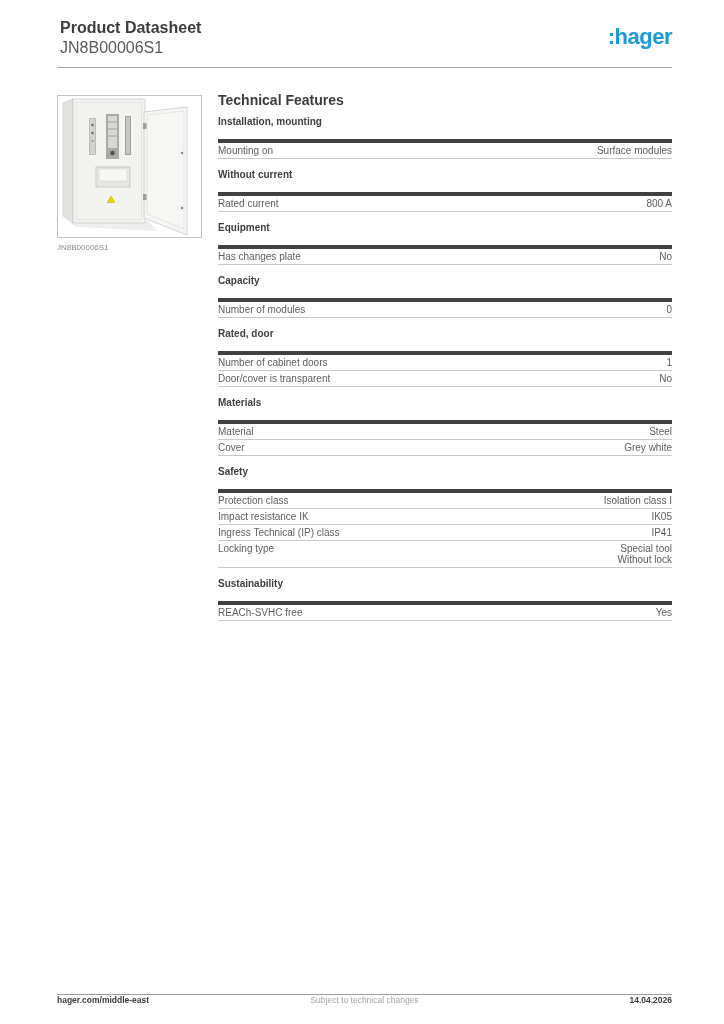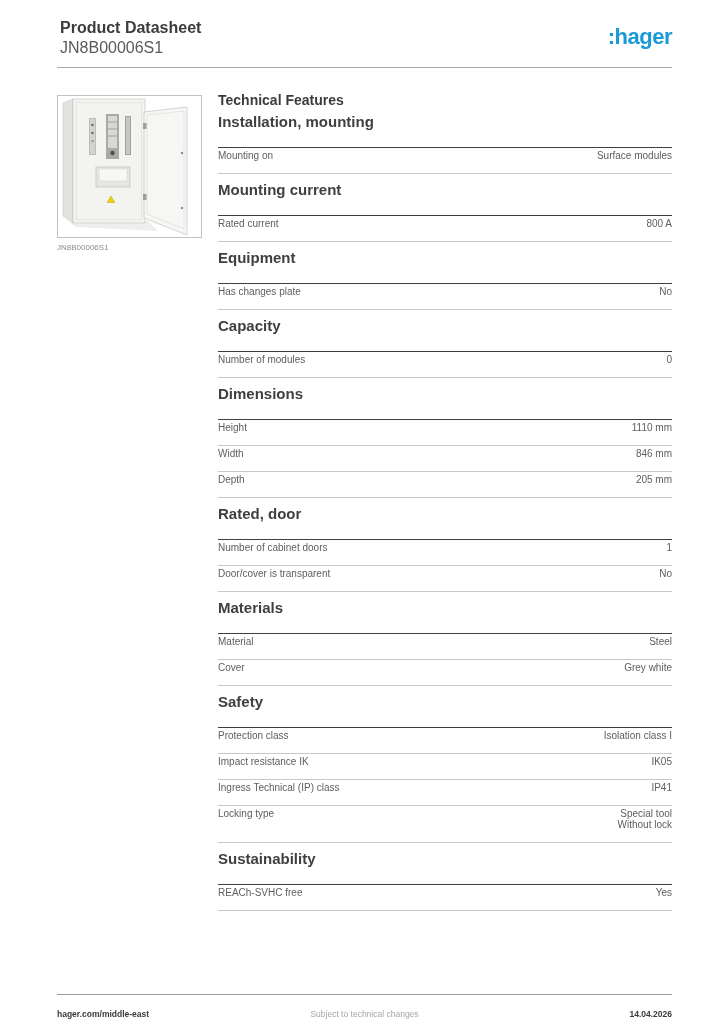--- a/index.html
+++ b/index.html
@@ -21,35 +21,35 @@
 
   
   .content { position:absolute; left:57px; right:52px; top:95px; display:flex; }
   .left-col { width:145px; flex:0 0 145px; }
   .image-box { width:143px; height:141px; border:1px solid #c2c2c0; background:#fff; }
   .image-caption { margin-top:5px; font-size:8px; color:#8c8c8c; }
 
   .right-col { flex:1; margin-left:16px; }
   .table-title { font-size:14px; font-weight:bold; color:#3c3c3c; line-height:11px; margin-bottom:3px; }
   .section { margin-top:10px; }
-  .section-header { font-size:15px; font-weight:bold; color:#3f3f3f;
-                    line-height:12px; padding-bottom:19px; border-bottom:1px solid #404040; }
+  .section-header { font-size:10px; font-weight:bold; color:#3f3f3f;
+                    line-height:12px; padding-bottom:11px; border-bottom:4px solid #404040; }
   .trow { display:flex; justify-content:space-between; align-items:flex-start;
           font-size:10px; color:#5e5e5e; line-height:11px;
-          padding:2px 0 12px 0; border-bottom:1px solid #c8c8c8; }
+          padding:2px 0 2px 0; border-bottom:1px solid #c8c8c8; }
   .tlabel { text-align:left; }
   .tvalue { text-align:right; white-space:pre-line; }
 
   
   .footer { position:absolute; left:57px; right:52px; top:994px;
-            border-top:1px solid #9c9c9c; padding-top:6px;
+            border-top:1px solid #9c9c9c; 
             display:flex; align-items:baseline; font-size:8.5px;justify-content:flex-end; }
   .footer .f-left  { flex:1; text-align:left;  font-weight:bold; color:#3a3a3a; text-decoration:none; }
   .footer .f-center{ flex:1; text-align:center; color:#a6a6a6; }
-  .footer .f-right { flex:1; text-align:right; font-weight:bold; color:#3a3a3a;margin-top:8px; }
+  .footer .f-right { flex:1; text-align:right; font-weight:bold; color:#3a3a3a; }
 </style>
 </head>
 <body>
 
 <div class="page">
 
   <div class="header-block">
     <div class="doc-title">Product Datasheet</div>
     <div class="doc-subtitle">JN8B00006S1</div>
   </div>
@@ -107,53 +107,38 @@
       <div class="table-title">Technical Features</div>
       <div id="sections-root">
           <div class="section">
             <div class="section-header">Installation, mounting</div>
             <div class="trow">
               <span class="tlabel">Mounting on</span>
               <span class="tvalue">Surface modules</span>
             </div>
           </div>
           <div class="section">
-            <div class="section-header">Mounting current</div>
+            <div class="section-header">Without current</div>
             <div class="trow">
               <span class="tlabel">Rated current</span>
               <span class="tvalue">800 A</span>
             </div>
           </div>
           <div class="section">
             <div class="section-header">Equipment</div>
             <div class="trow">
               <span class="tlabel">Has changes plate</span>
               <span class="tvalue">No</span>
             </div>
           </div>
           <div class="section">
             <div class="section-header">Capacity</div>
             <div class="trow">
               <span class="tlabel">Number of modules</span>
               <span class="tvalue">0</span>
-            </div>
-          </div>
-          <div class="section">
-            <div class="section-header">Dimensions</div>
-            <div class="trow">
-              <span class="tlabel">Height</span>
-              <span class="tvalue">1110 mm</span>
-            </div>
-            <div class="trow">
-              <span class="tlabel">Width</span>
-              <span class="tvalue">846 mm</span>
-            </div>
-            <div class="trow">
-              <span class="tlabel">Depth</span>
-              <span class="tvalue">205 mm</span>
             </div>
           </div>
           <div class="section">
             <div class="section-header">Rated, door</div>
             <div class="trow">
               <span class="tlabel">Number of cabinet doors</span>
               <span class="tvalue">1</span>
             </div>
             <div class="trow">
               <span class="tlabel">Door/cover is transparent</span>

